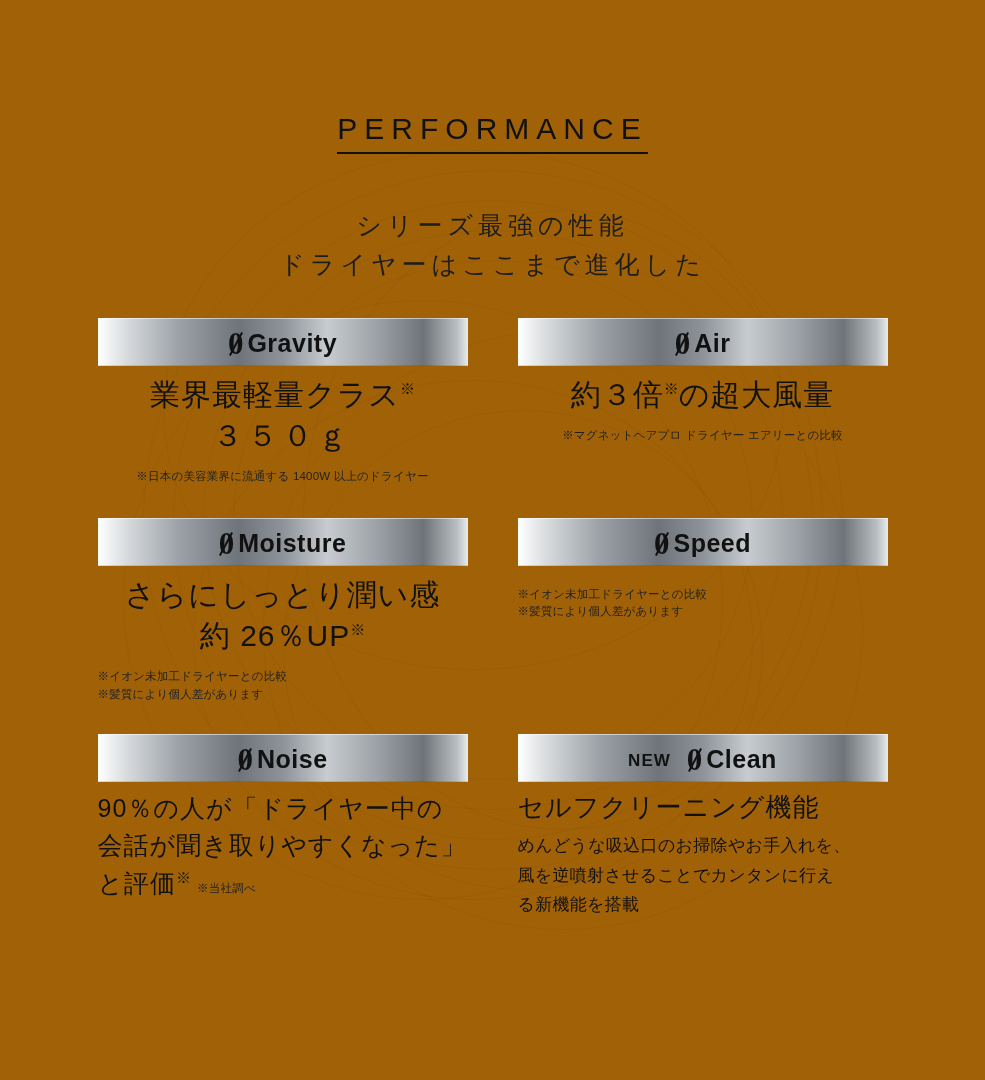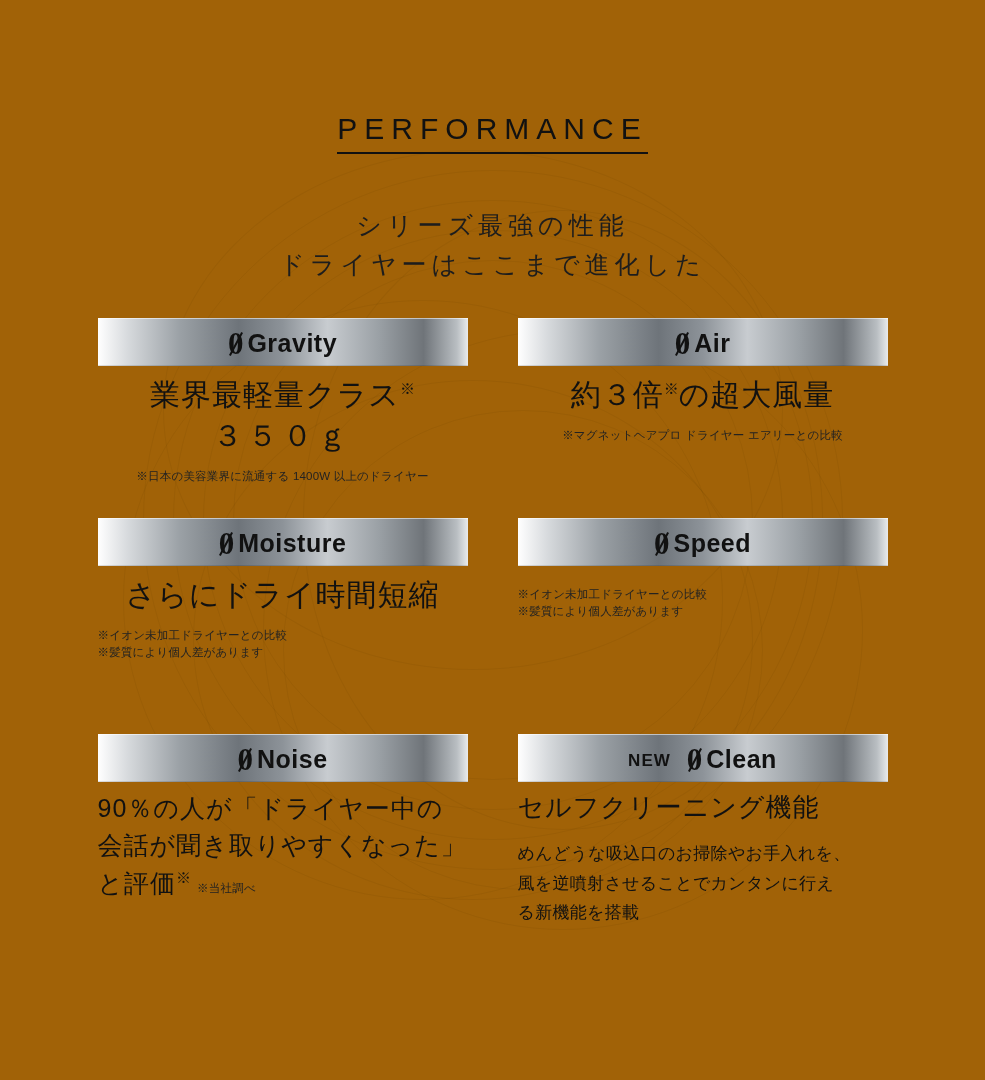--- a/index.html
+++ b/index.html
@@ -173,21 +173,21 @@
   }
   .note.center { text-align: center; }
   .note.left { text-align: left; }
 
   .small-body {
     font-size: 17px;
     line-height: 1.72;
     color: #111;
     letter-spacing: 0.3px;
     text-align: left;
-    margin-top: 14px;
+    margin-top: 6px;
   }
 
   .inline-note {
     font-size: 11.5px;
     letter-spacing: 0.2px;
     color: #222;
     margin-left: 6px;
   }
 
   
@@ -256,21 +256,24 @@
     </div>
 
     <div class="cell row2">
       <div class="bar">
         <div class="bar-inner">
           <span class="zero">0</span>
           <span class="bar-word">Moisture</span>
         </div>
       </div>
       <div class="body row2">
-        <div class="big">さらにドライ時間短縮</div>
+        <div class="big">さらにしっとり潤い感</div>
+        <div class="big">
+          <span>約 26％UP</span><span class="sup">※</span>
+        </div>
         <div class="note left">※イオン未加工ドライヤーとの比較</div>
         <div class="note left" style="margin-top:0">※髪質により個人差があります</div>
       </div>
     </div>
 
     <div class="cell row2">
       <div class="bar">
         <div class="bar-inner">
           <span class="zero">0</span>
           <span class="bar-word">Speed</span>

